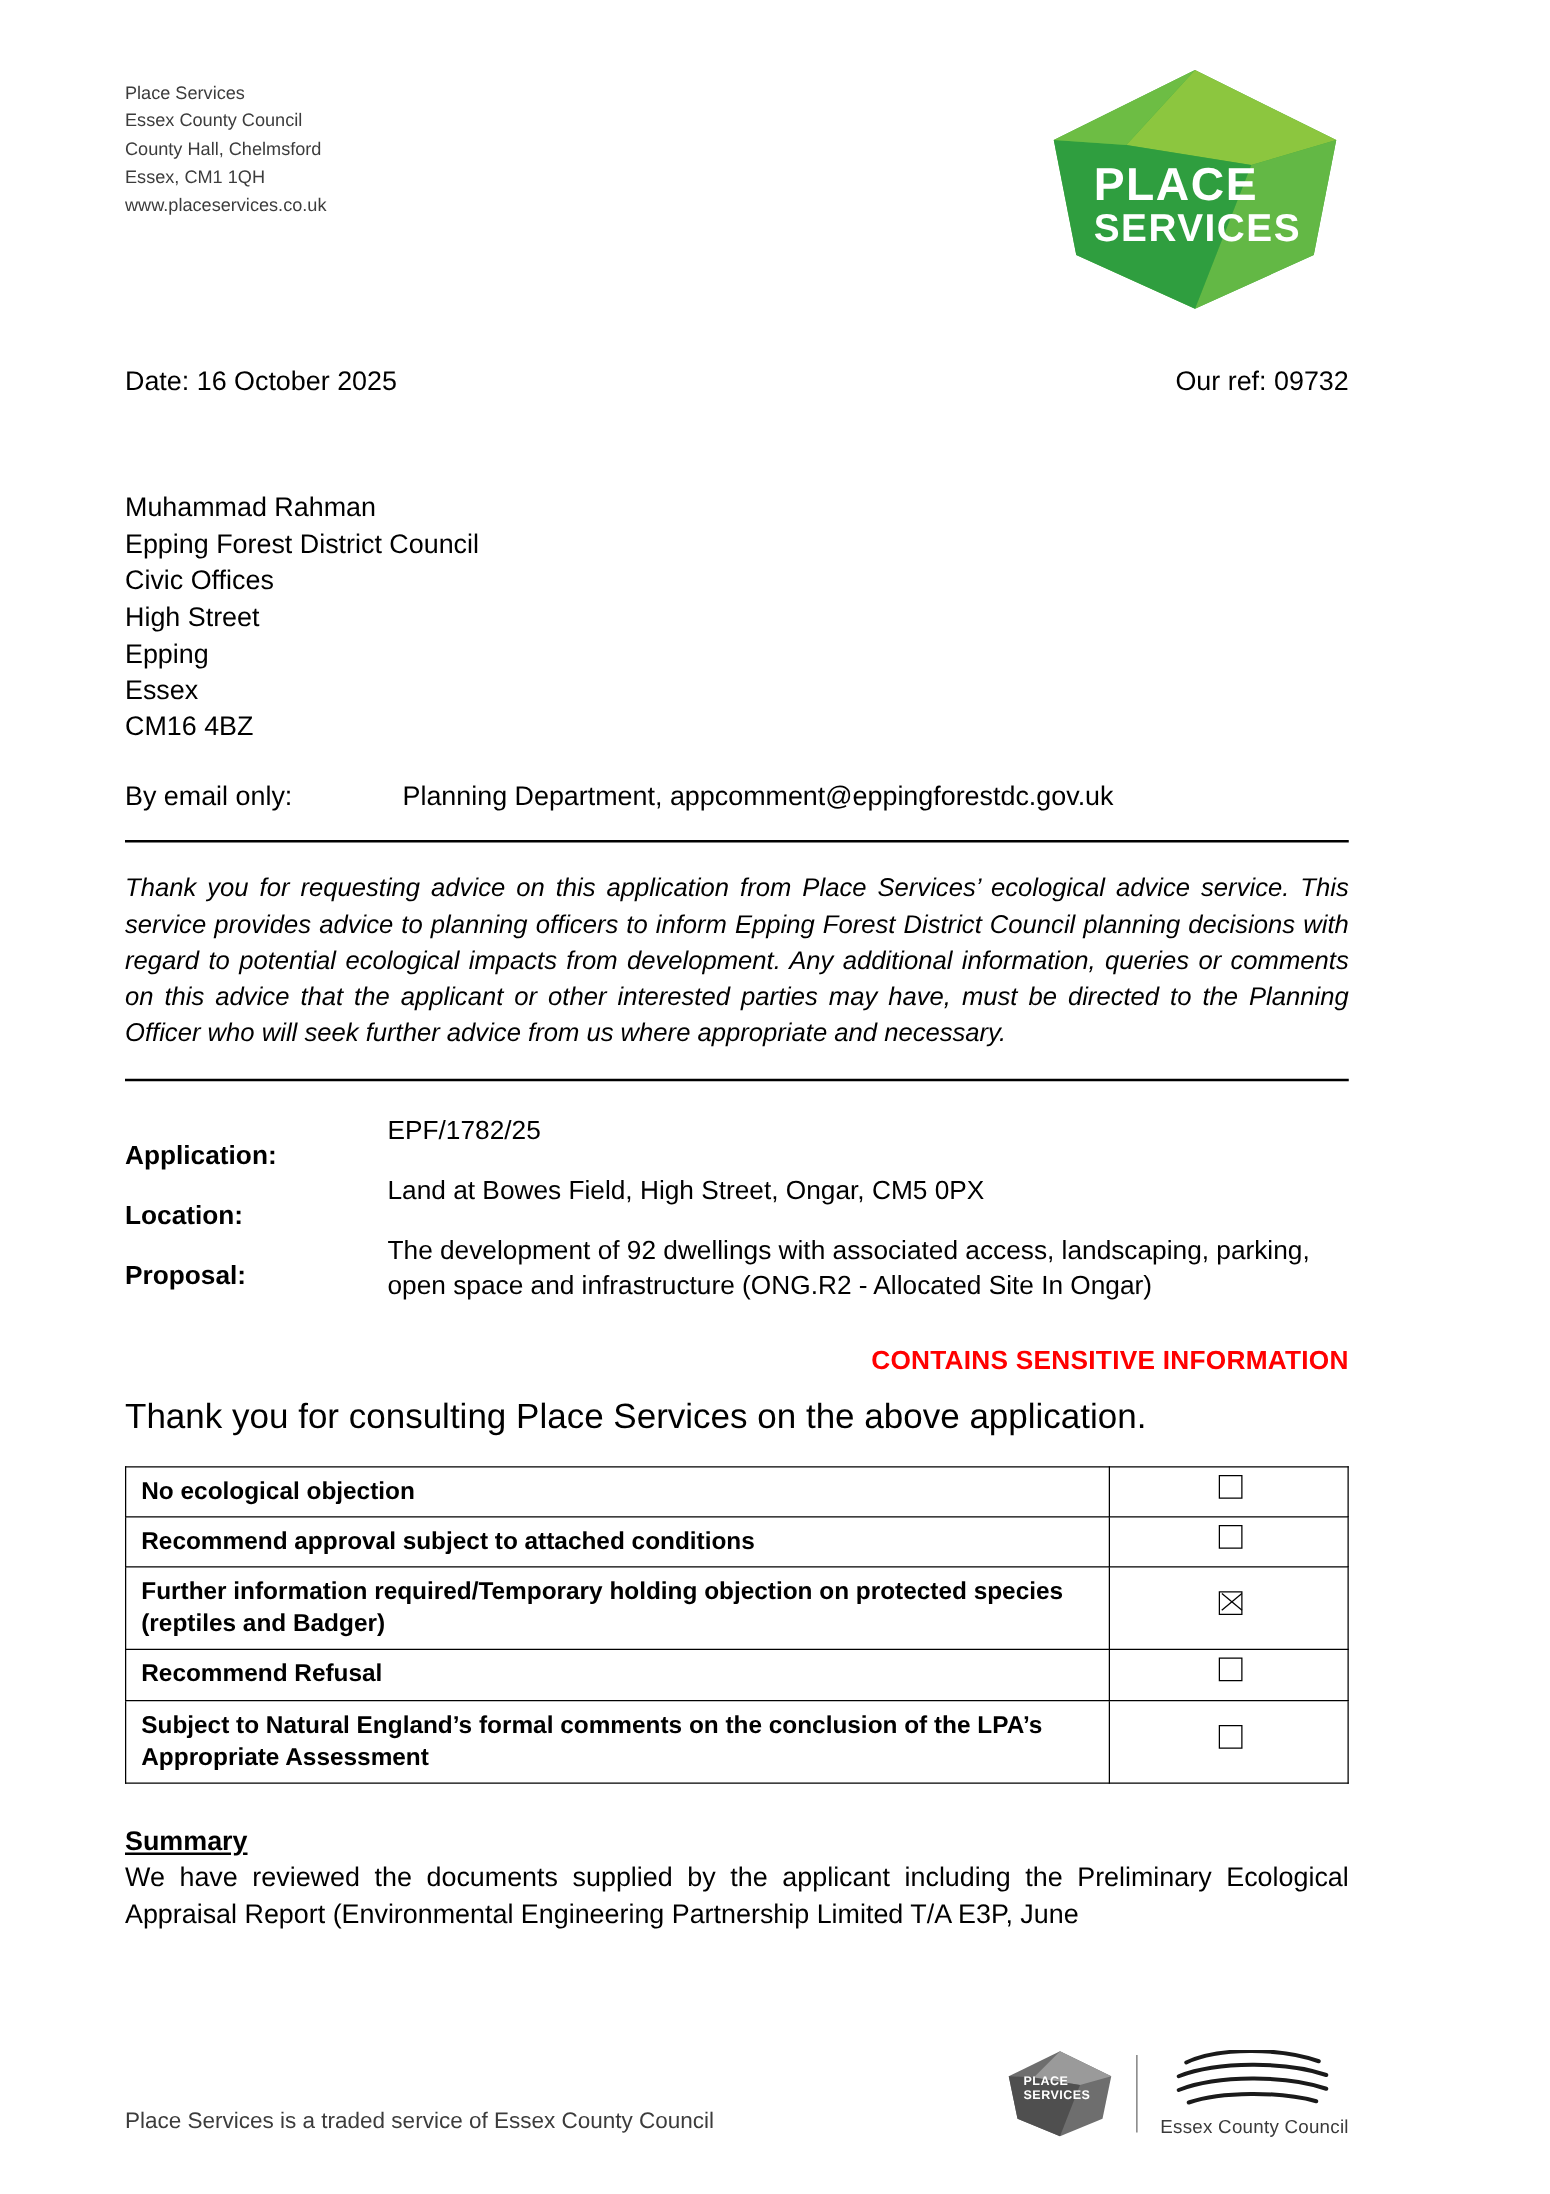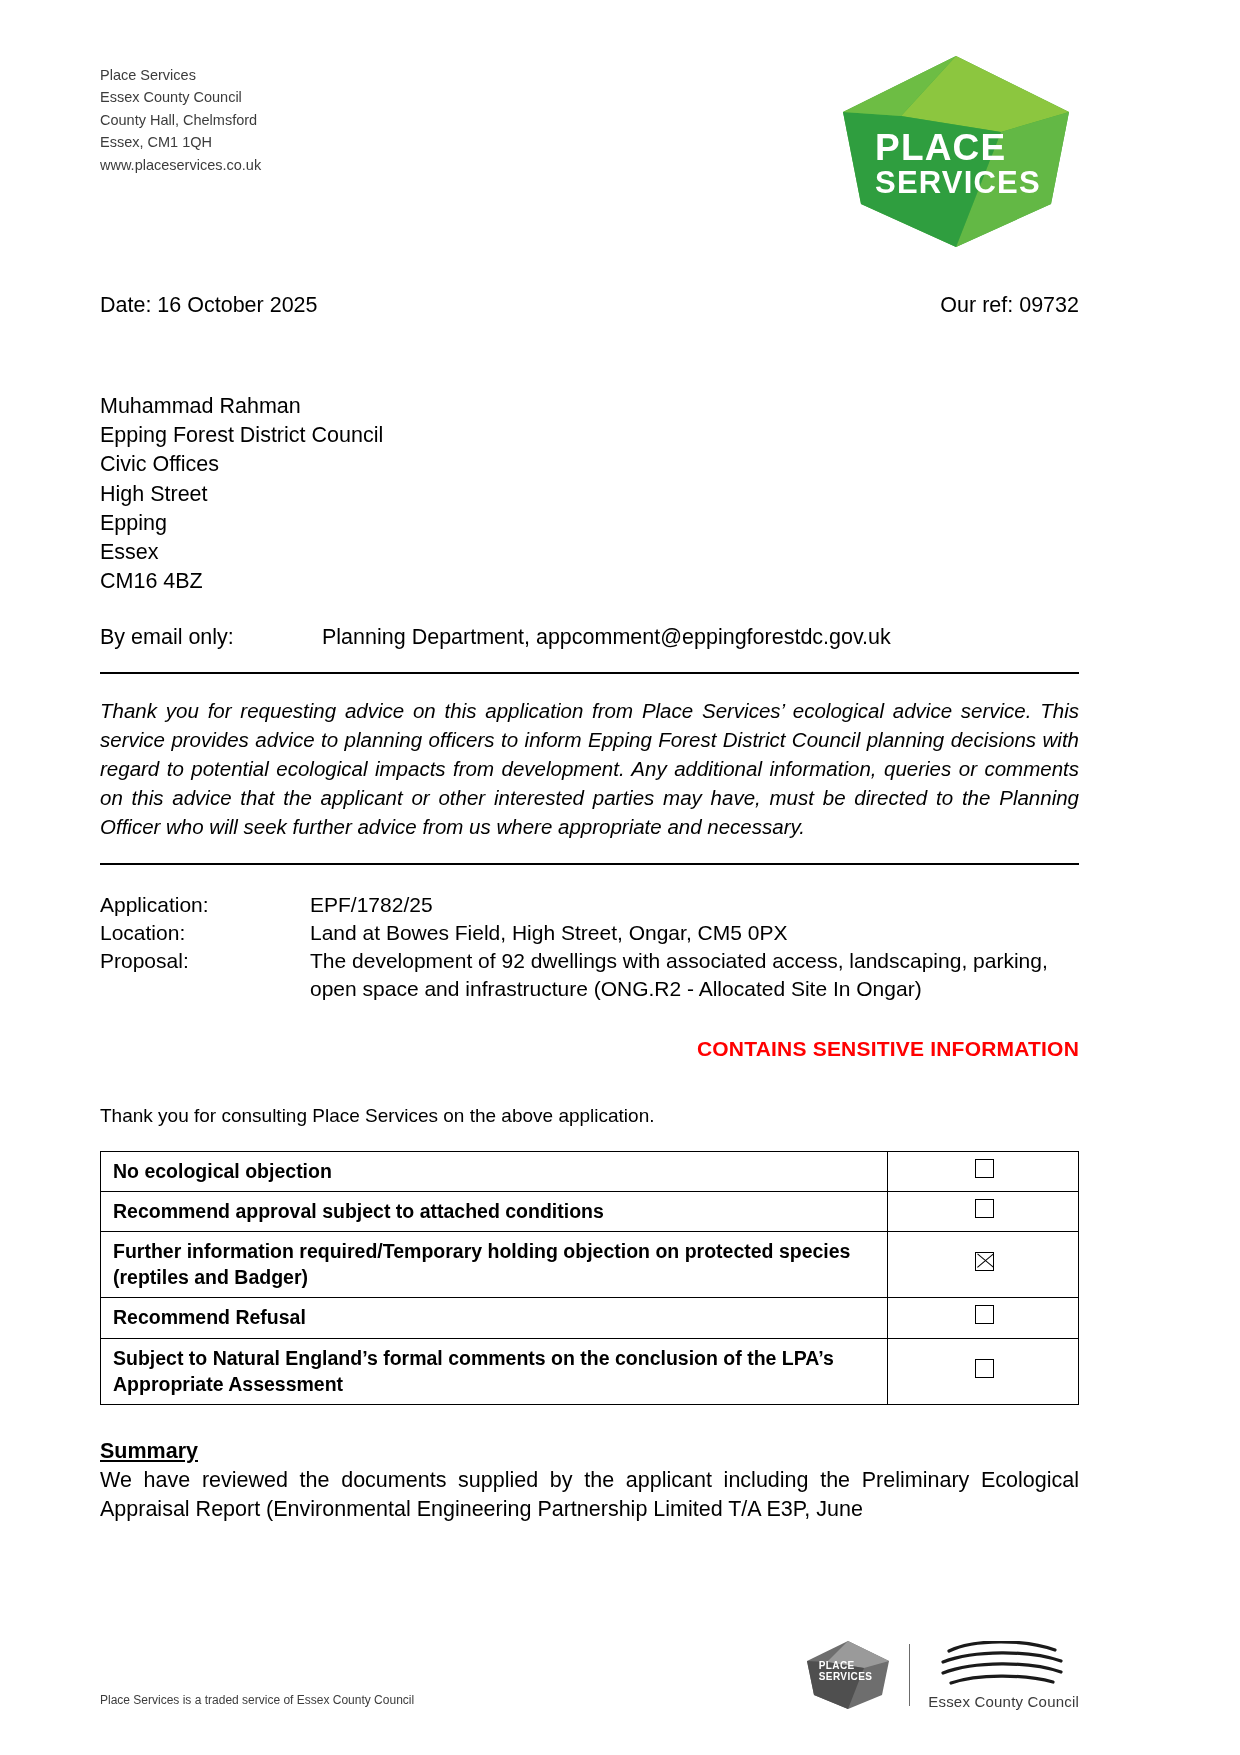--- a/index.html
+++ b/index.html
@@ -91,38 +91,39 @@
   }
 
   
   .details {
     margin-top: 26px;
     font-size: 21px;
     line-height: 1.33;
   }
   .det-row { display: flex; }
   .det-label {
-    font-weight: normal;
+    font-weight: bold;
     width: 210px;
     flex: 0 0 210px;
+    margin-top: 20px;
   }
   .det-value { flex: 1; }
 
   .sensitive {
     text-align: right;
     color: #ff0000;
     font-weight: bold;
     font-size: 21px;
     margin-top: 34px;
     letter-spacing: 0.2px;
   }
 
   .consult-line {
-    font-size: 19px;
-    margin-top: 44px;
+    font-size: 28px;
+    margin-top: 16px;
   }
 
   
   table.opts {
     width: 100%;
     border-collapse: collapse;
     margin-top: 24px;
     table-layout: fixed;
   }
   table.opts td {
@@ -177,21 +178,21 @@
   .footer {
     position: absolute;
     left: 100px;
     right: 100px;
     bottom: 44px;
     display: flex;
     align-items: flex-end;
     justify-content: space-between;
   }
   .footer-text {
-    font-size: 12px;
+    font-size: 18px;
     color: #3c3c3c;
     padding-bottom: 4px;
   }
   .footer-logos {
     display: flex;
     align-items: center;
     gap: 18px;
   }
   .fl-divider {
     width: 1.5px;

